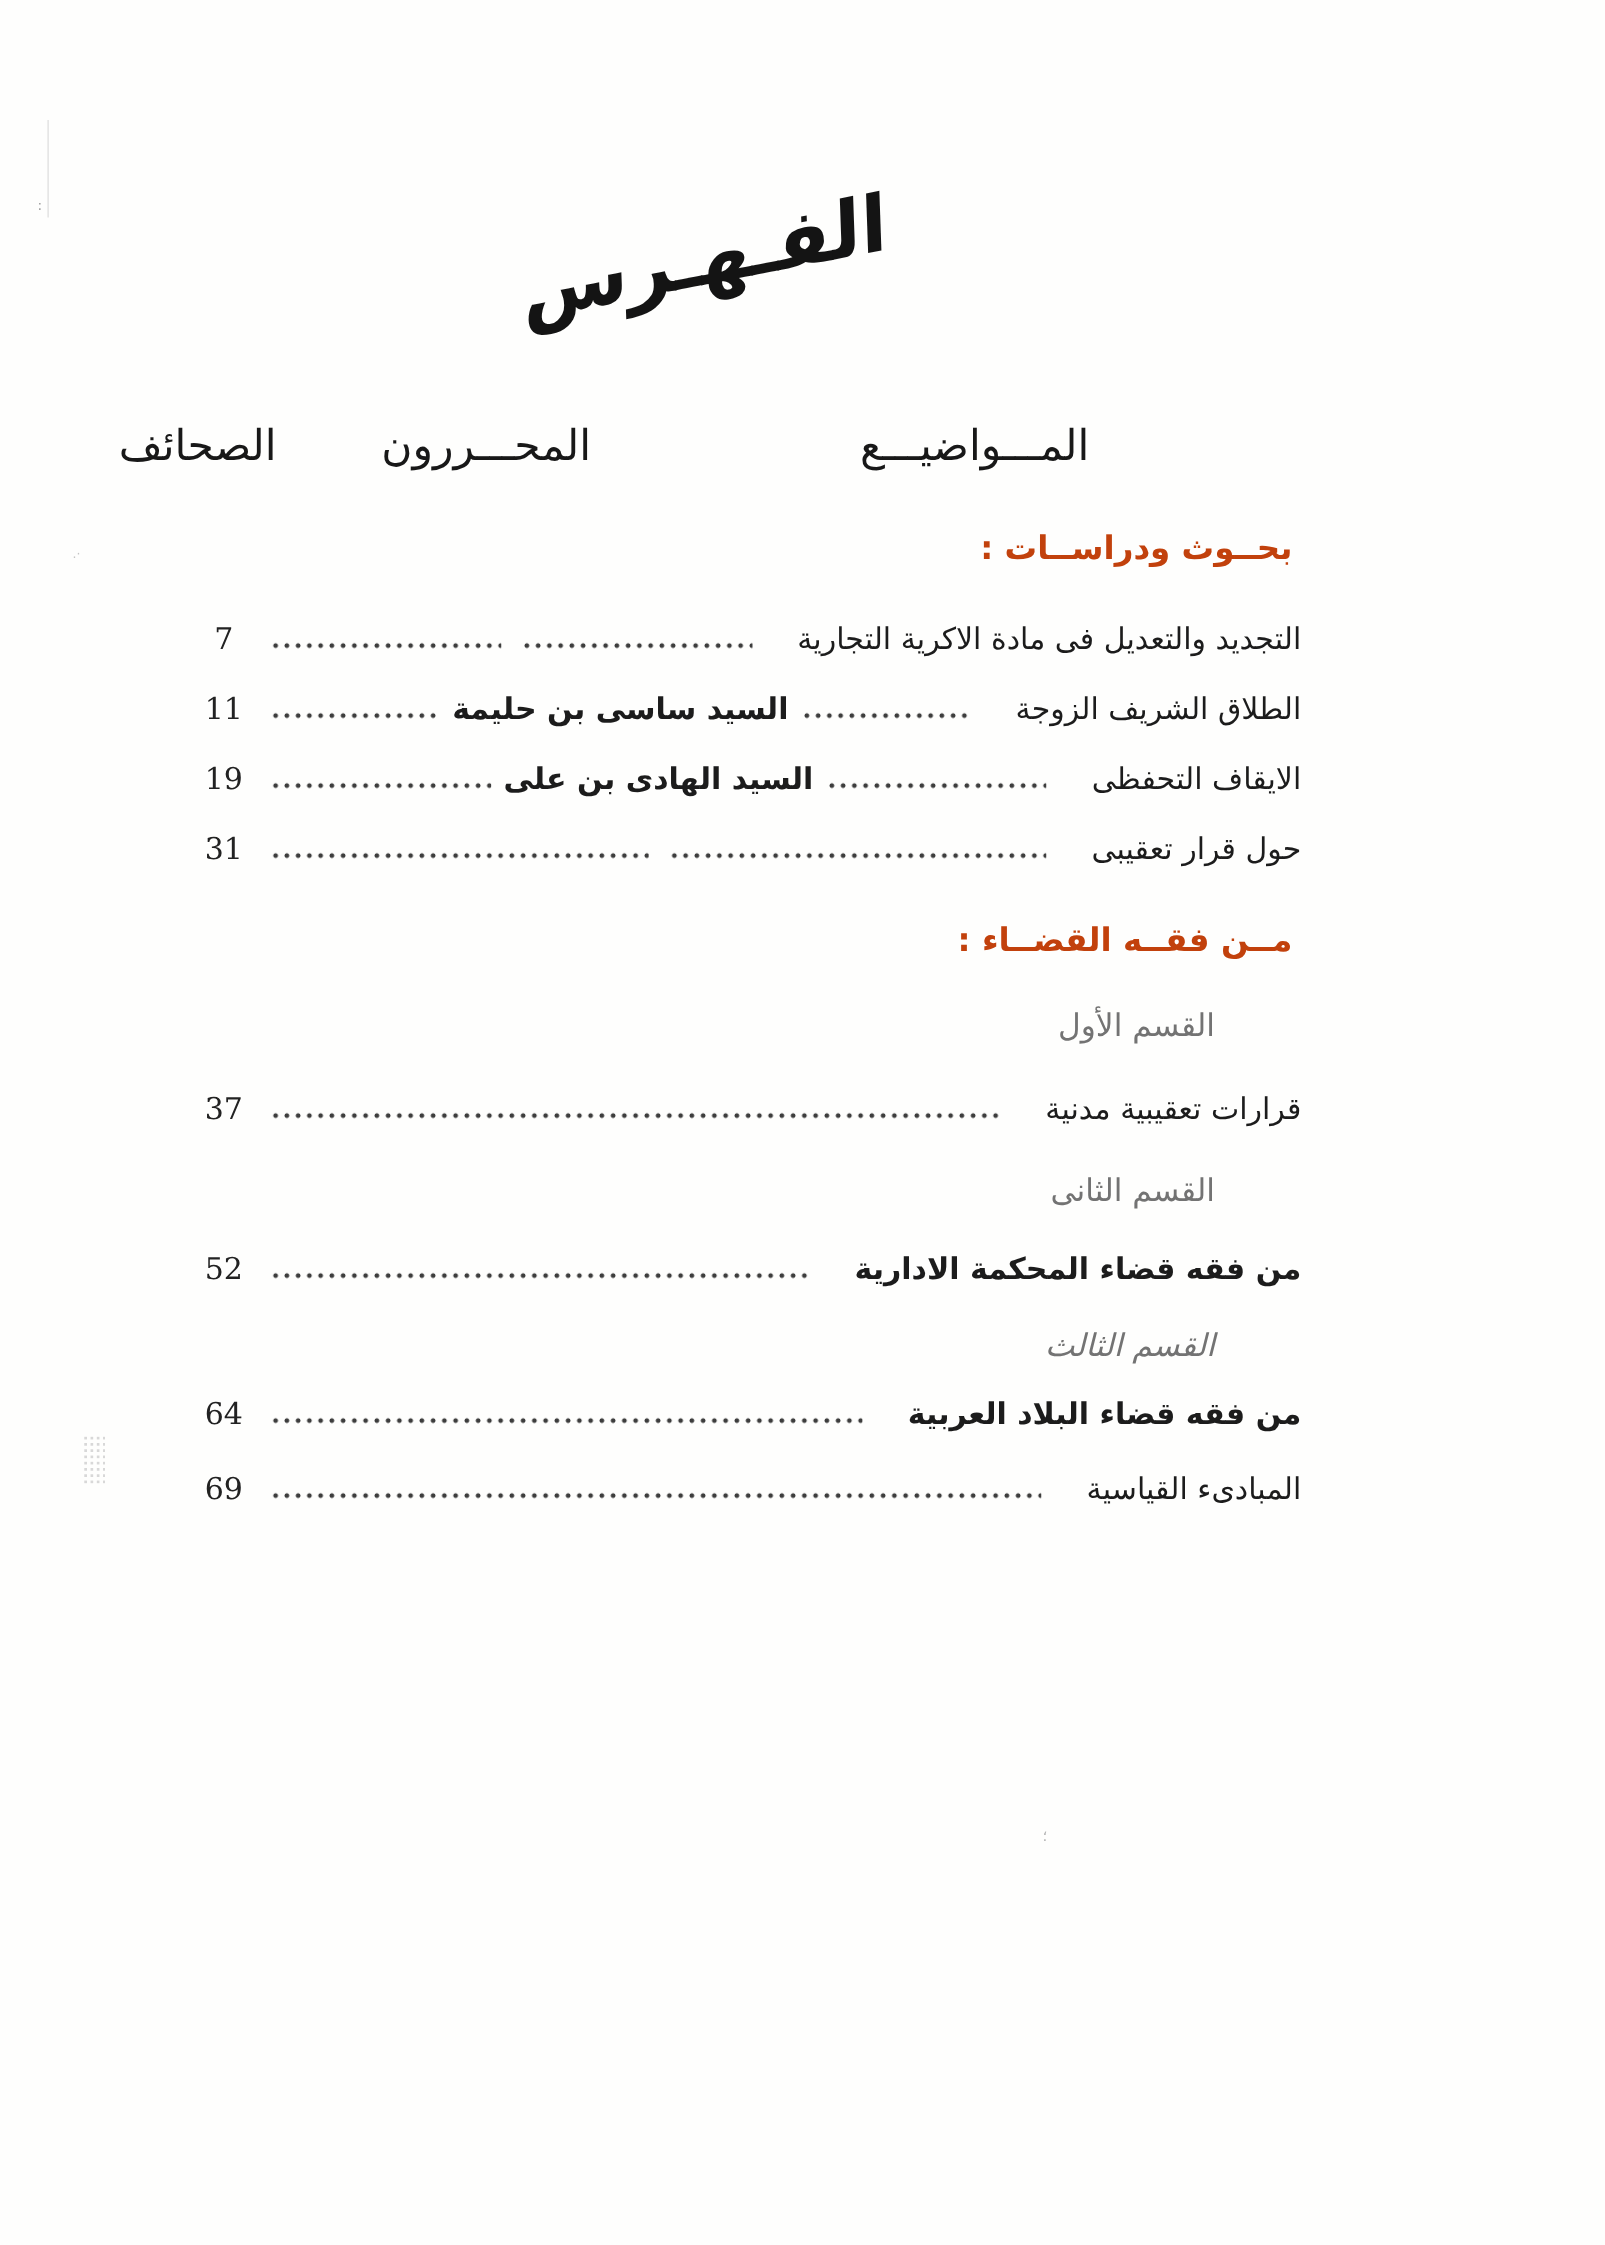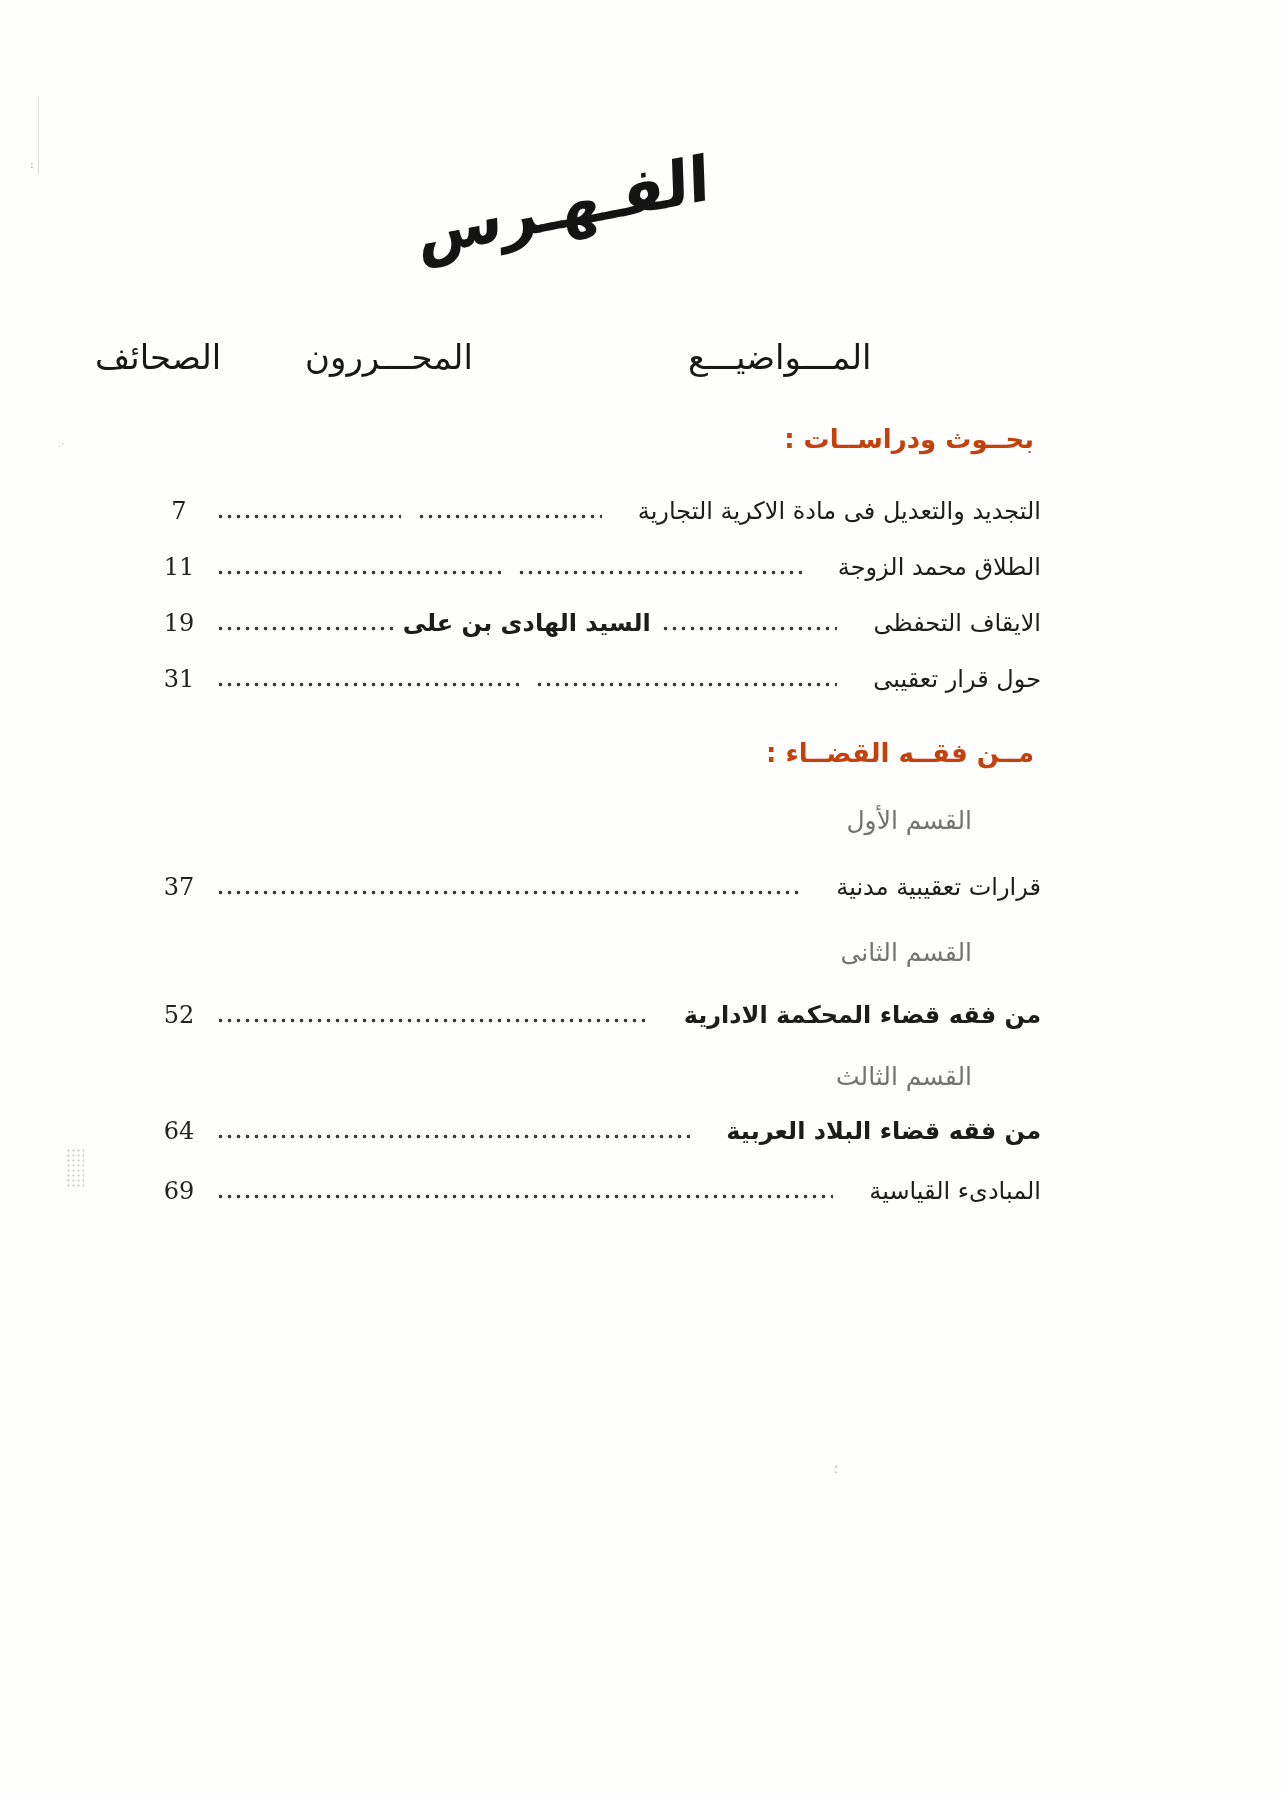--- a/index.html
+++ b/index.html
@@ -81,22 +81,23 @@
   <div class="section-head" style="top:424px;">بحــوث ودراســات :</div>
 
   <div class="toc-row" style="top:492px;">
     <span class="topic">التجديد والتعديل فى مادة الاكرية التجارية</span>
     <span class="leader"></span>
     <span class="leader"></span>
     <span class="pagenum">7</span>
   </div>
 
   <div class="toc-row" style="top:548px;">
-    <span class="topic">الطلاق محمد الزوجة</span>
+    <span class="topic">الطلاق الشريف الزوجة</span>
     <span class="leader"></span>
+    <span class="author">السيد ساسى بن حليمة</span>
     <span class="leader"></span>
     <span class="pagenum">11</span>
   </div>
 
   <div class="toc-row" style="top:604px;">
     <span class="topic">الايقاف التحفظى</span>
     <span class="leader"></span>
     <span class="author">السيد الهادى بن على</span>
     <span class="leader"></span>
     <span class="pagenum">19</span>
@@ -120,21 +121,21 @@
   </div>
 
   <div class="sub-label" style="top:938px;">القسم الثانى</div>
 
   <div class="toc-row" style="top:996px;">
     <span class="topic bold">من فقه قضاء المحكمة الادارية</span>
     <span class="leader"></span>
     <span class="pagenum">52</span>
   </div>
 
-  <div class="sub-label" style="top:1062px;">القسم الثالث</div>
+  <div class="sub-label" style="top:1062px;font-style:italic;">القسم الثالث</div>
 
   <div class="toc-row" style="top:1112px;">
     <span class="topic bold">من فقه قضاء البلاد العربية</span>
     <span class="leader"></span>
     <span class="pagenum">64</span>
   </div>
 
   <div class="toc-row" style="top:1172px;">
     <span class="topic">المبادىء القياسية</span>
     <span class="leader"></span>

